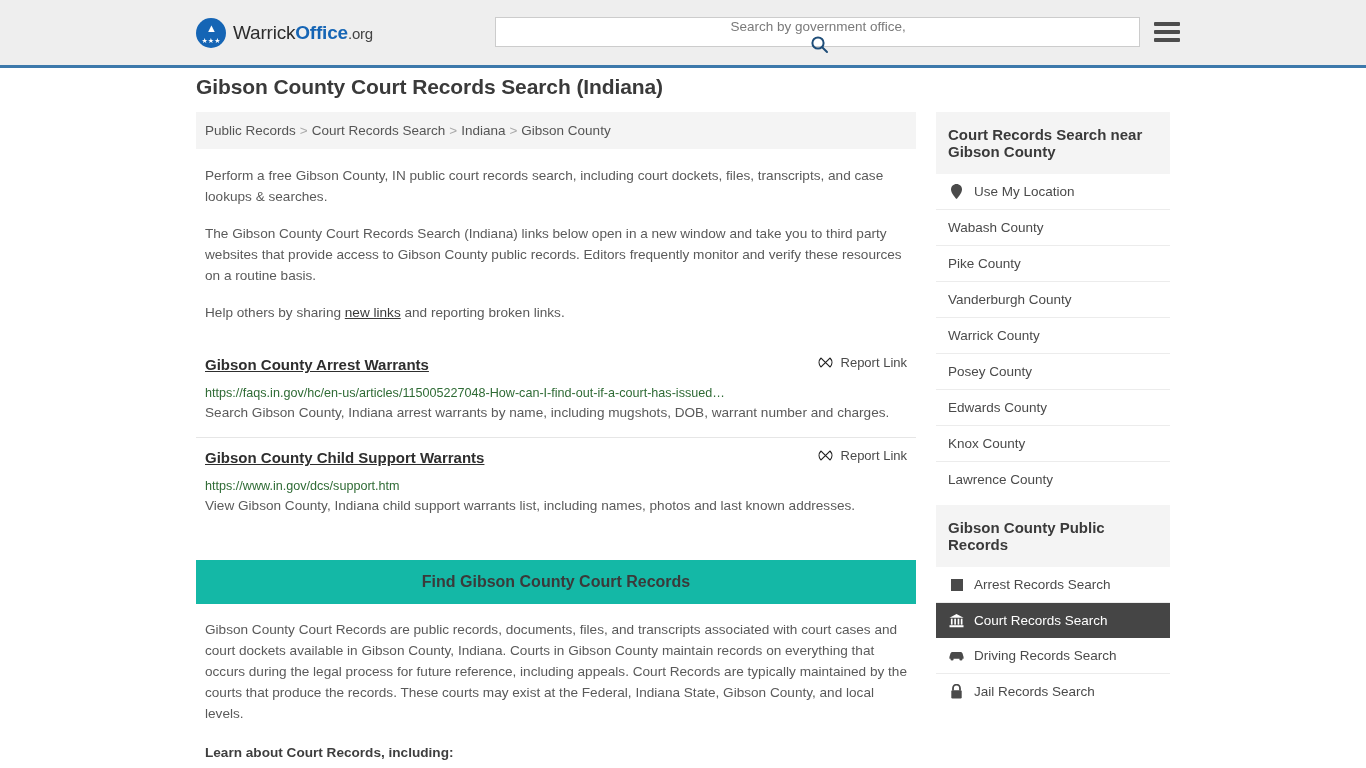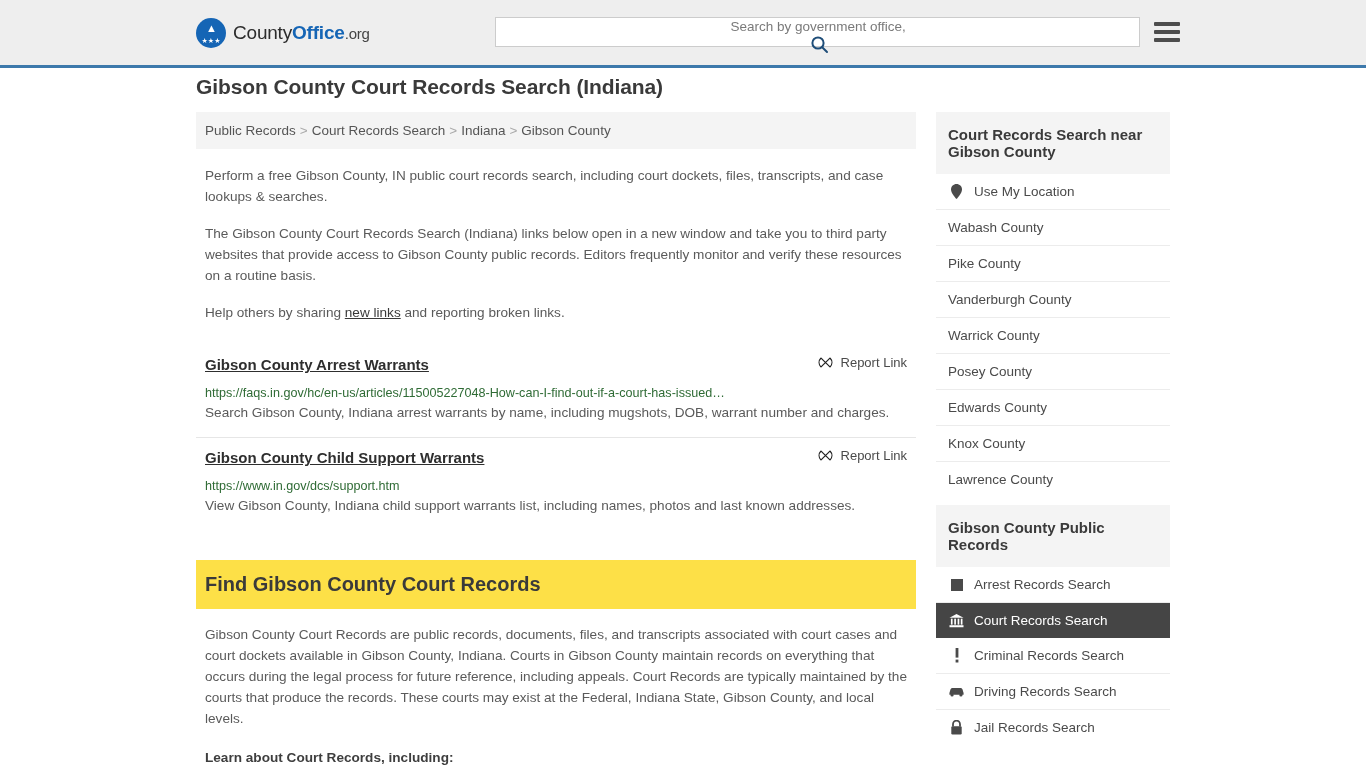--- a/index.html
+++ b/index.html
@@ -188,26 +188,27 @@
   }
   .result-desc {
     font-size: 13.6px;
     line-height: 21px;
     color: #5a5a5a;
     margin-top: 2px;
   }
 
   
   .section-head {
-    background: #fde047;
+    background: #14b8a6;
     padding: 13px 9px;
-    font-size: 20px;
+    font-size: 16px;
     font-weight: bold;
     color: #3a3a3a;
     margin-top: 30px;
+    text-align: center;
   }
   .section-body p {
     font-size: 13.6px;
     line-height: 21px;
     color: #5a5a5a;
     margin: 15px 0 0 0;
     padding: 0 9px;
   }
   .section-body .lead-bold {
     font-weight: bold;
@@ -263,21 +264,21 @@
 </style>
 </head>
 <body>
 
 <div class="site-header">
   <div class="logo-wrap">
     <span class="logo-mark">
       <span class="eagle">▲</span>
       <span class="stars">★★★</span>
     </span>
-    <span class="logo-text"><span>County</span><span class="b">Office</span><span class="org">.org</span></span>
+    <span class="logo-text"><span>Warrick</span><span class="b">Office</span><span class="org">.org</span></span>
   </div>
 
   <div class="search-area">
     <div class="search-box">
       <input class="search-input" type="text" placeholder="Search by government office, state, county, city or zip code" style="">
       <span class="search-icon">
         <svg width="19" height="19" viewBox="0 0 19 19">
           <circle cx="8" cy="8" r="5.6" fill="none" stroke="#1f4e79" stroke-width="2"></circle>
           <line x1="12.2" y1="12.2" x2="17" y2="17" stroke="#1f4e79" stroke-width="2" stroke-linecap="round"></line>
         </svg>
@@ -414,29 +415,20 @@
                 <rect x="5.6" y="5" width="1.8" height="6.4" fill="currentColor"></rect>
                 <rect x="9.2" y="5" width="1.8" height="6.4" fill="currentColor"></rect>
                 <rect x="12.6" y="5" width="1.8" height="6.4" fill="currentColor"></rect>
                 <rect x="0.5" y="12" width="15" height="2.2" fill="currentColor"></rect>
               </svg>
             </span>
             <span class="si-label">Court Records Search</span>
           </li>
           <li class="side-item">
             <span class="si-icon">
-              <svg width="6" height="15" viewBox="0 0 6 15">
-                <rect x="1.6" y="0" width="2.8" height="9.6" fill="currentColor"></rect>
-                <rect x="1.6" y="11.6" width="2.8" height="2.9" fill="currentColor"></rect>
-              </svg>
-            </span>
-            <span class="si-label">Criminal Records Search</span>
-          </li>
-          <li class="side-item">
-            <span class="si-icon">
               <svg width="17" height="11" viewBox="0 0 18 11">
                 <path d="M1.5 7 L2.6 3.4 C2.9 2.3 3.7 1.7 4.9 1.7 L13.1 1.7 C14.3 1.7 15.1 2.3 15.4 3.4 L16.5 7 L16.5 9 L1.5 9 Z" fill="currentColor"></path>
                 <circle cx="4.3" cy="9.2" r="1.7" fill="currentColor"></circle>
                 <circle cx="13.7" cy="9.2" r="1.7" fill="currentColor"></circle>
               </svg>
             </span>
             <span class="si-label">Driving Records Search</span>
           </li>
           <li class="side-item">
             <span class="si-icon">

